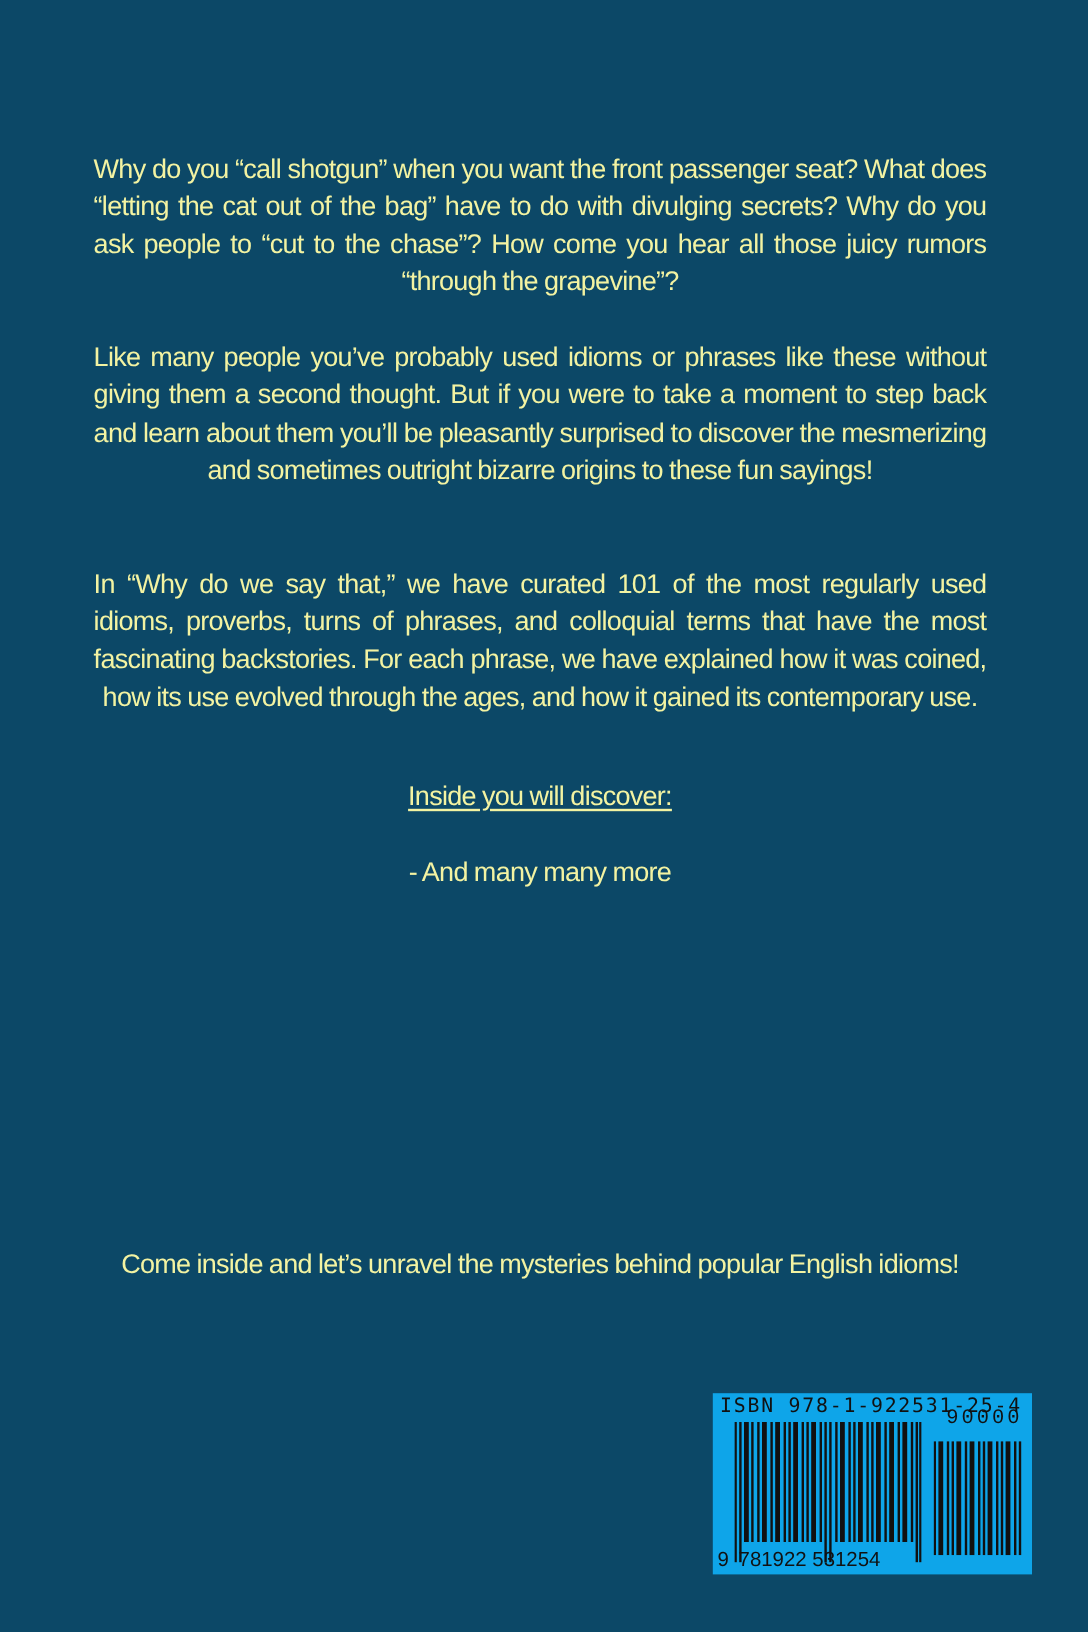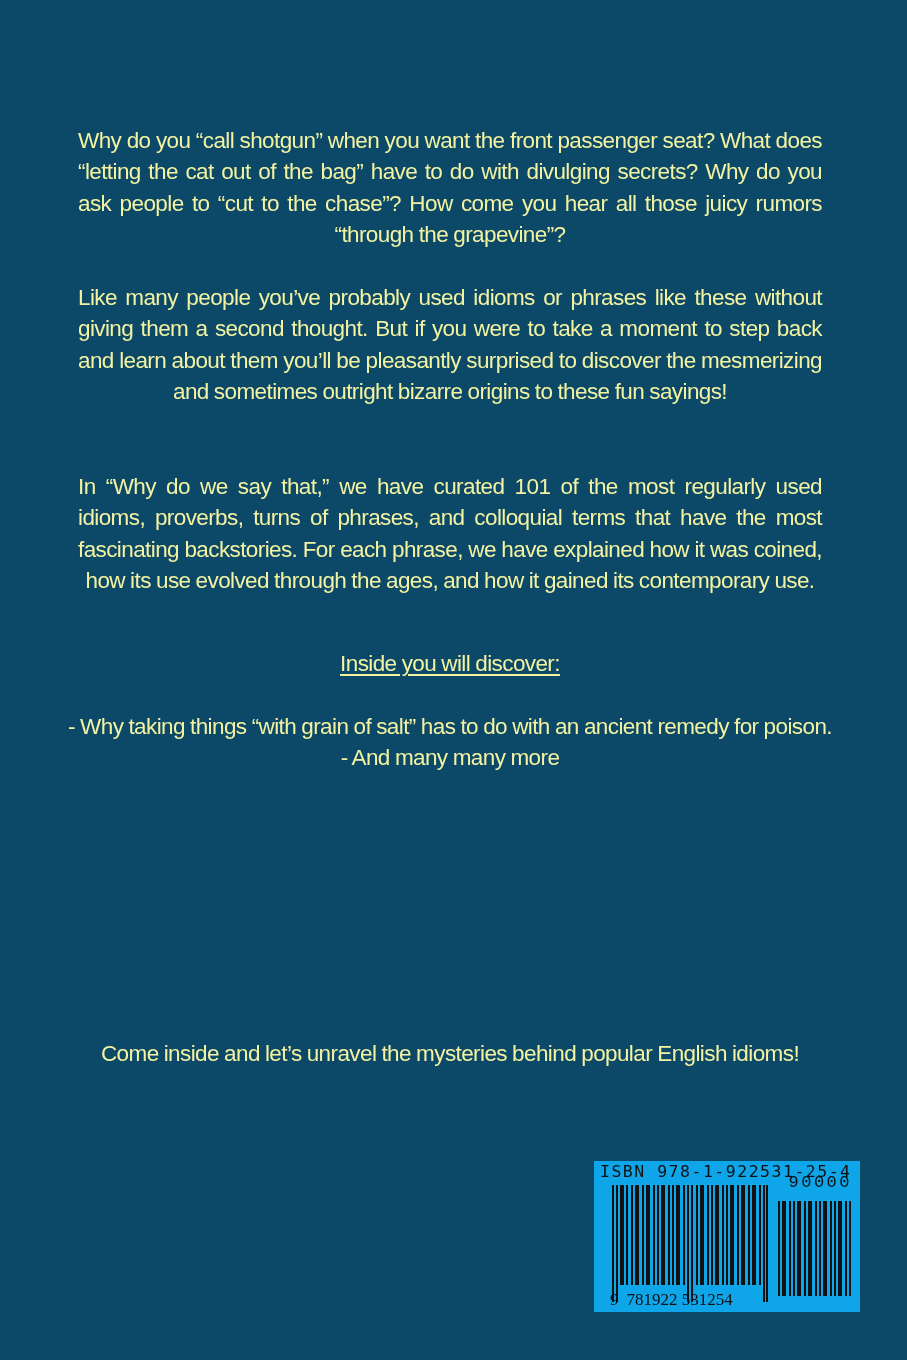--- a/index.html
+++ b/index.html
@@ -64,23 +64,23 @@
       position: absolute;
       right: 8px;
       top: 12px;
       font-family: Liberation Mono, monospace;
       font-size: 17px;
       letter-spacing: 2.5px;
       color: #111;
     }
     .ean-digits {
       position: absolute;
-      left: 16px;
+      left: 4px;
       bottom: 2px;
-      font-family: Liberation Serif, serif;
+      font-family: Liberation Sans, sans-serif;
       font-size: 17px;
       color: #111;
       white-space: nowrap;
     }
     .ean-digits .lead { margin-right: 8px; }
     .bars-main {
       position: absolute;
       left: 18px;
       top: 24px;
       width: 156px;
@@ -107,21 +107,20 @@
 
 <div class="cover-text para3">
   <p class="para">In “Why do we say that,” we have curated 101 of the most regularly used idioms, proverbs, turns of phrases, and colloquial terms that have the most fascinating backstories. For each phrase, we have explained how it was coined, how its use evolved through the ages, and how it gained its contemporary use.</p>
 </div>
 
 <div class="cover-text heading">
   <span>Inside you will discover:</span>
 </div>
 
 <div class="cover-text bullets">
-  <p class="para">- Why taking things “with grain of salt” has to do with an ancient remedy for poison.</p>
   <p class="para">- And many many more</p>
 </div>
 
 <div class="cover-text closing">
   <p class="para">Come inside and let’s unravel the mysteries behind popular English idioms!</p>
 </div>
 
 <div class="barcode-box">
   <div class="isbn-line">ISBN 978-1-922531-25-4</div>
   <div class="addon-digits">90000</div>

